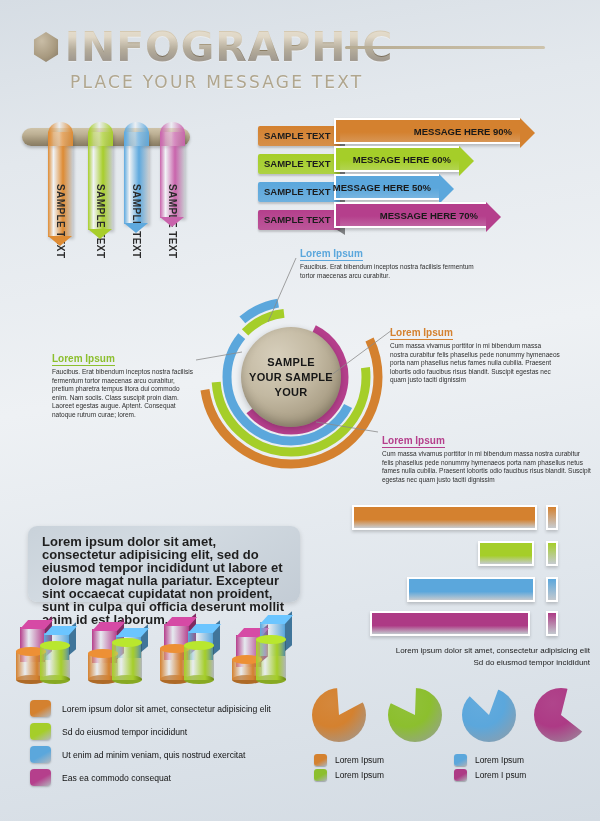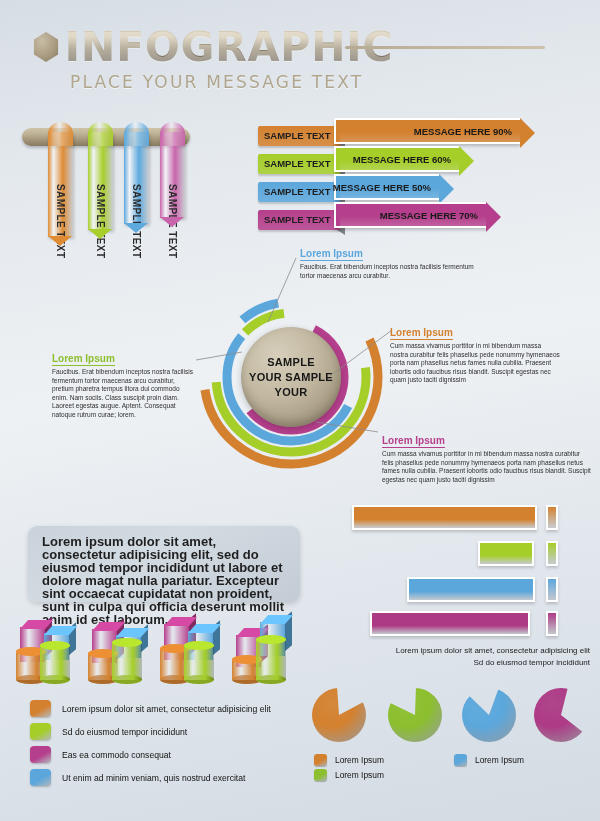--- a/index.html
+++ b/index.html
@@ -364,26 +364,26 @@
 <div class="abs" id="legend">
     <div class="lg-row">
       <div class="lg-sw" style="background: linear-gradient(150deg, rgb(212, 129, 47) 0%, rgb(212, 129, 47) 55%, rgba(0, 0, 0, 0.18) 100%);"></div>
       <div class="lg-tx">Lorem ipsum dolor sit amet, consectetur adipisicing elit</div>
     </div>
     <div class="lg-row">
       <div class="lg-sw" style="background: linear-gradient(150deg, rgb(165, 206, 41) 0%, rgb(165, 206, 41) 55%, rgba(0, 0, 0, 0.18) 100%);"></div>
       <div class="lg-tx">Sd do eiusmod tempor incididunt</div>
     </div>
     <div class="lg-row">
+      <div class="lg-sw" style="background: linear-gradient(150deg, rgb(91, 167, 220) 0%, rgb(91, 167, 220) 55%, rgba(0, 0, 0, 0.18) 100%);"></div>
+      <div class="lg-tx">Ut enim ad minim veniam, quis nostrud exercitat</div>
+    </div>
+    <div class="lg-row">
       <div class="lg-sw" style="background: linear-gradient(150deg, rgb(181, 63, 140) 0%, rgb(181, 63, 140) 55%, rgba(0, 0, 0, 0.18) 100%);"></div>
       <div class="lg-tx">Eas ea commodo consequat</div>
-    </div>
-    <div class="lg-row">
-      <div class="lg-sw" style="background: linear-gradient(150deg, rgb(91, 167, 220) 0%, rgb(91, 167, 220) 55%, rgba(0, 0, 0, 0.18) 100%);"></div>
-      <div class="lg-tx">Ut enim ad minim veniam, quis nostrud exercitat</div>
     </div>
   </div>
 
 <div class="abs" id="pies">
     <div class="abs" style="left: 0px; top: 0px; width: 54px; height: 54px;">
       <div class="pie-wedge" style="background: radial-gradient(circle at 35% 28%, rgba(212, 129, 47, 0.933) 0%, rgb(212, 129, 47) 45%, rgba(0, 0, 0, 0.3) 100%); clip-path: polygon(50% 50%, 98.6% 24.2%, 101% 29.4%, 102.9% 34.8%, 104.2% 40.4%, 104.9% 46.2%, 105% 51.9%, 104.5% 57.7%, 103.4% 63.3%, 101.7% 68.8%, 99.4% 74.1%, 96.6% 79.1%, 93.3% 83.9%, 89.6% 88.2%, 85.4% 92.1%, 80.8% 95.6%, 75.8% 98.6%, 70.6% 101%, 65.2% 102.9%, 59.6% 104.2%, 53.8% 104.9%, 48.1% 105%, 42.3% 104.5%, 36.7% 103.4%, 31.2% 101.7%, 25.9% 99.4%, 20.9% 96.6%, 16.1% 93.3%, 11.8% 89.6%, 7.9% 85.4%, 4.4% 80.8%, 1.4% 75.8%, -1% 70.6%, -2.9% 65.2%, -4.2% 59.6%, -4.9% 53.8%, -5% 48.1%, -4.5% 42.3%, -3.4% 36.7%, -1.7% 31.2%, 0.6% 25.9%, 3.4% 20.9%, 6.7% 16.1%, 10.4% 11.8%, 14.6% 7.9%, 19.2% 4.4%, 24.2% 1.4%, 29.4% -1%, 34.8% -2.9%, 40.4% -4.2%, 46.2% -4.9%);"></div>
     </div>
     <div class="abs" style="left: 76px; top: 0px; width: 54px; height: 54px;">
       <div class="pie-wedge" style="background: radial-gradient(circle at 35% 28%, rgba(140, 191, 46, 0.933) 0%, rgb(140, 191, 46) 45%, rgba(0, 0, 0, 0.3) 100%); clip-path: polygon(50% 50%, 51.9% -5%, 57.7% -4.5%, 63.3% -3.4%, 68.8% -1.7%, 74.1% 0.6%, 79.1% 3.4%, 83.9% 6.7%, 88.2% 10.4%, 92.1% 14.6%, 95.6% 19.2%, 98.6% 24.2%, 101% 29.4%, 102.9% 34.8%, 104.2% 40.4%, 104.9% 46.2%, 105% 51.9%, 104.5% 57.7%, 103.4% 63.3%, 101.7% 68.8%, 99.4% 74.1%, 96.6% 79.1%, 93.3% 83.9%, 89.6% 88.2%, 85.4% 92.1%, 80.8% 95.6%, 75.8% 98.6%, 70.6% 101%, 65.2% 102.9%, 59.6% 104.2%, 53.8% 104.9%, 48.1% 105%, 42.3% 104.5%, 36.7% 103.4%, 31.2% 101.7%, 25.9% 99.4%, 20.9% 96.6%, 16.1% 93.3%, 11.8% 89.6%, 7.9% 85.4%, 4.4% 80.8%, 1.4% 75.8%, -1% 70.6%, -2.9% 65.2%, -4.2% 59.6%, -4.9% 53.8%, -5% 48.1%, -4.5% 42.3%, -3.4% 36.7%, -1.7% 31.2%, 0.6% 25.9%);"></div>
     </div>
@@ -403,14 +403,18 @@
       <div class="pl-row">
         <div class="pl-sw" style="background: linear-gradient(150deg, rgb(140, 191, 46) 0%, rgb(140, 191, 46) 55%, rgba(0, 0, 0, 0.2) 100%);"></div>
         <div class="pl-tx">Lorem Ipsum</div>
       </div>
     </div>
     <div class="pl-col" style="left: 140px; top: 0px;">
       <div class="pl-row">
         <div class="pl-sw" style="background: linear-gradient(150deg, rgb(91, 167, 220) 0%, rgb(91, 167, 220) 55%, rgba(0, 0, 0, 0.2) 100%);"></div>
         <div class="pl-tx">Lorem Ipsum</div>
       </div>
+      <div class="pl-row">
+        <div class="pl-sw" style="background: linear-gradient(150deg, rgb(173, 58, 133) 0%, rgb(173, 58, 133) 55%, rgba(0, 0, 0, 0.2) 100%);"></div>
+        <div class="pl-tx">Lorem I psum</div>
+      </div>
     </div>
   </div>
 
 </body></html>

